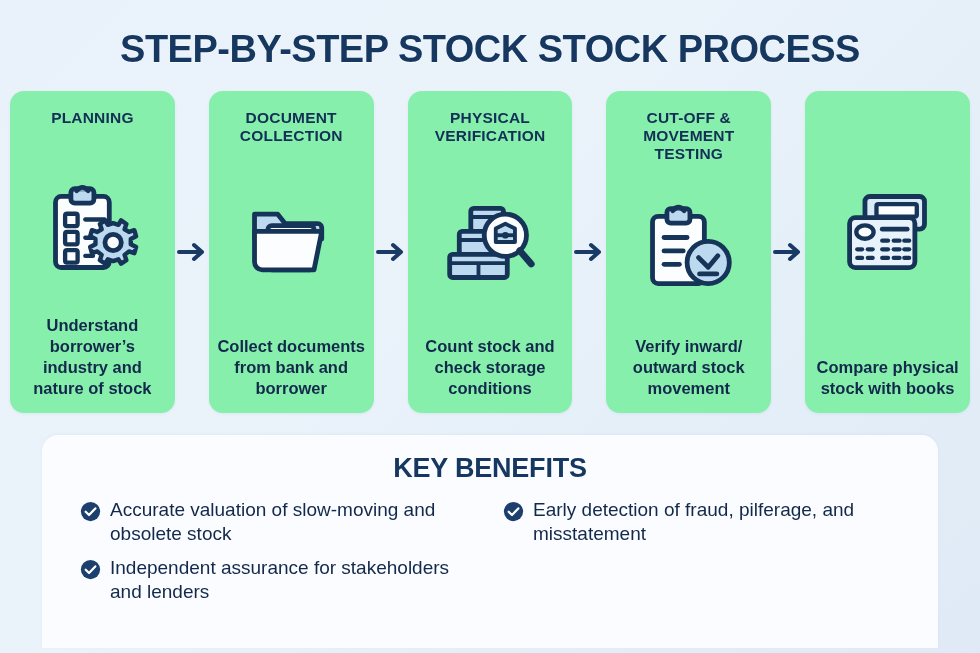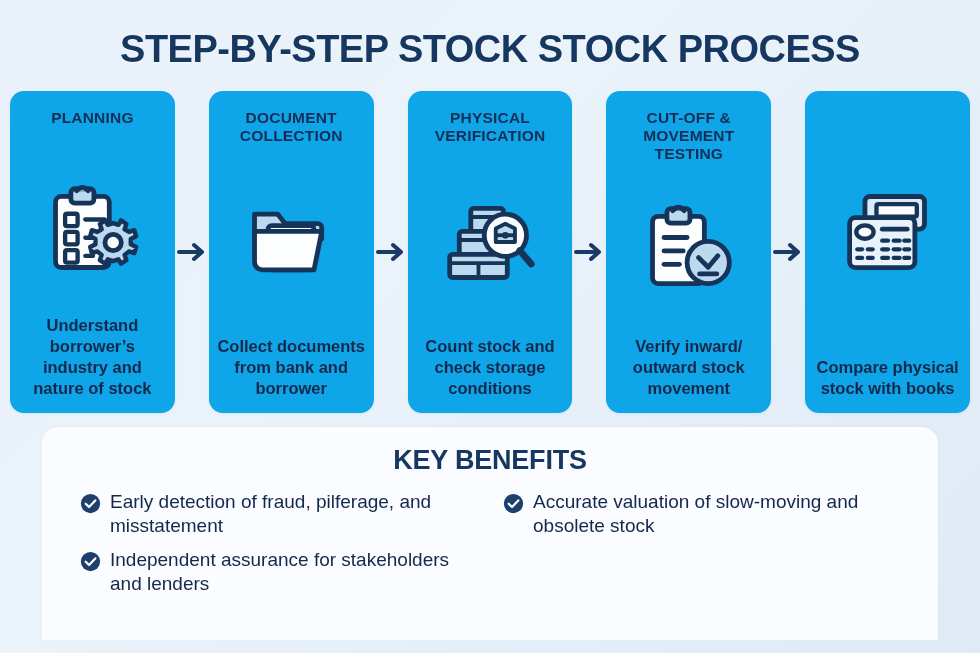--- a/index.html
+++ b/index.html
@@ -36,21 +36,21 @@
 
   
   .steps {
     display: flex;
     align-items: stretch;
     margin: 20px 10px 0 10px;
     height: 322px;
   }
   .card {
     flex: 1 1 0;
-    background: #0ea5e9;
+    background: #86efac;
     border-radius: 14px;
     box-shadow: 0 1px 3px rgba(40,80,130,0.07);
     display: flex;
     flex-direction: column;
     align-items: center;
     padding: 18px 6px 10px 6px;
     box-sizing: border-box;
     min-width: 0;
   }
   .card-title {
@@ -81,21 +81,21 @@
   .arrow {
     flex: 0 0 34px;
     display: flex;
     align-items: center;
     justify-content: center;
   }
 
   
   .benefits {
     position: relative;
-    margin: 14px 42px 0 42px;
+    margin: 22px 42px 0 42px;
     background: #fafcff;
     border-radius: 16px 16px 0 0;
     box-shadow: 0 -1px 3px rgba(40,80,130,0.05);
     padding: 18px 12px 0 12px;
     box-sizing: border-box;
     height: 213px;
   }
   .benefits-title {
     text-align: center;
     font-size: 27px;
@@ -272,31 +272,31 @@
     <div class="benefits-title">KEY BENEFITS</div>
     <div class="benefits-grid">
 
       <div class="benefit">
         <span class="check">
           <svg width="21" height="21" viewBox="0 0 24 24">
             <circle cx="12" cy="12" r="11" fill="#1c3f6e"></circle>
             <polyline points="6.5,12.3 10.3,16 17.5,8.5" fill="none" stroke="#ffffff" stroke-width="2.6" stroke-linecap="round" stroke-linejoin="round"></polyline>
           </svg>
         </span>
-        <span class="benefit-text">Early detection of fraud, pilferage, and misstatement</span>
+        <span class="benefit-text">Accurate valuation of slow-moving and obsolete stock</span>
       </div>
 
       <div class="benefit">
         <span class="check">
           <svg width="21" height="21" viewBox="0 0 24 24">
             <circle cx="12" cy="12" r="11" fill="#1c3f6e"></circle>
             <polyline points="6.5,12.3 10.3,16 17.5,8.5" fill="none" stroke="#ffffff" stroke-width="2.6" stroke-linecap="round" stroke-linejoin="round"></polyline>
           </svg>
         </span>
-        <span class="benefit-text">Accurate valuation of slow-moving and obsolete stock</span>
+        <span class="benefit-text">Early detection of fraud, pilferage, and misstatement</span>
       </div>
 
 
       <div class="benefit">
         <span class="check">
           <svg width="21" height="21" viewBox="0 0 24 24">
             <circle cx="12" cy="12" r="11" fill="#1c3f6e"></circle>
             <polyline points="6.5,12.3 10.3,16 17.5,8.5" fill="none" stroke="#ffffff" stroke-width="2.6" stroke-linecap="round" stroke-linejoin="round"></polyline>
           </svg>
         </span>

